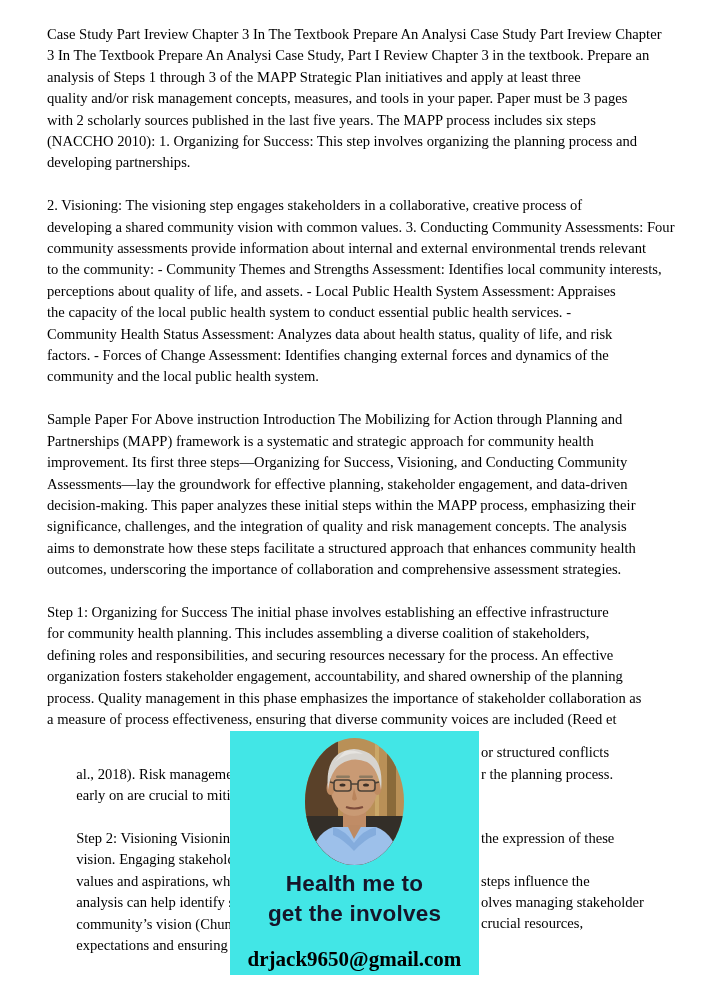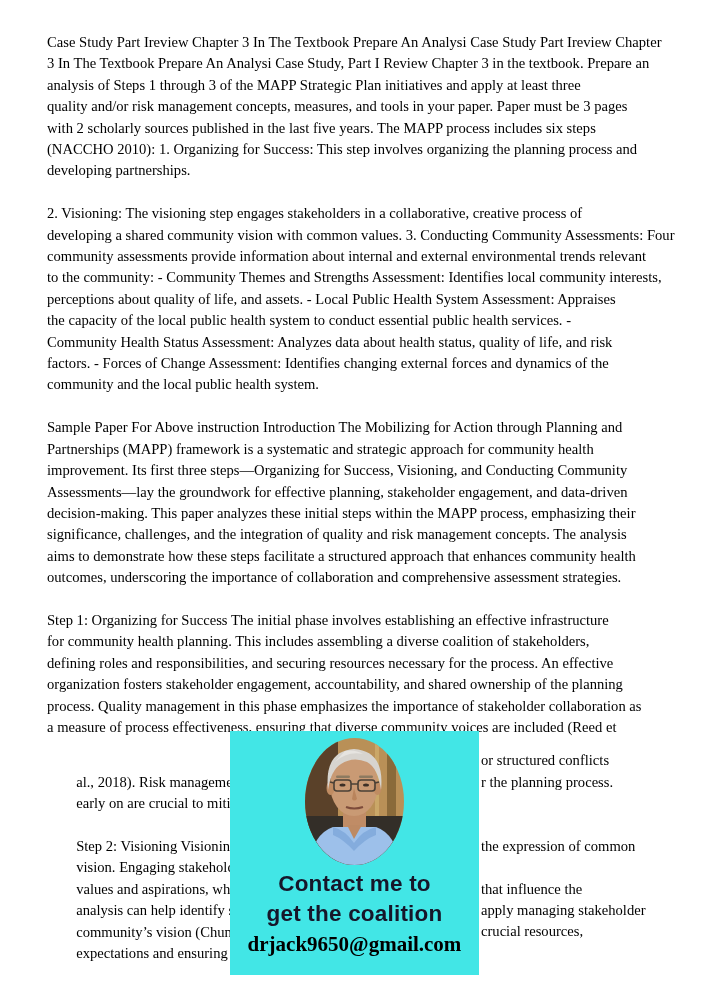--- a/index.html
+++ b/index.html
@@ -8,21 +8,21 @@
     width: 708px;
     height: 1000px;
     background: #ffffff;
     overflow: hidden;
     font-family: "Liberation Serif", serif;
     color: #000000;
   }
   .doc {
     position: absolute;
     left: 47px;
-    top: 32px;
+    top: 24px;
     width: 660px;
     font-size: 14.6px;
     line-height: 21.4px;
   }
   .para {
     margin: 0 0 21.4px 0;
     white-space: pre;
   }
   .para.tight { margin-bottom: 12px; }
   .split-group { margin: 0; }
@@ -62,21 +62,21 @@
     margin-top: 4px;
     font-family: "Liberation Sans", sans-serif;
     font-weight: bold;
     font-size: 22.5px;
     line-height: 30px;
     text-align: center;
     color: #16162A;
     letter-spacing: 0.2px;
   }
   .overlay-email {
-    margin-top: 2px;
+    margin-top: 17px;
     font-family: "Liberation Serif", serif;
     font-weight: bold;
     font-size: 21px;
     line-height: 26px;
     color: #000000;
     text-align: right;
   }
 </style>
 </head>
 <body>
@@ -129,32 +129,32 @@
         <span class="frag-right">r the planning process.</span>
       </div>
     </div>
 
     <div class="split-group">
       <div class="split-line">
         <span class="frag-left">Step 2: Visioning Visioning is a</span>
       </div>
       <div class="split-line">
         <span class="frag-left">vision. Engaging stakeholders th</span>
-        <span class="frag-right">the expression of common</span>
+        <span class="frag-right">the expression of these</span>
       </div>
       <div class="split-line">
         <span class="frag-left">values and aspirations, which gu</span>
       </div>
       <div class="split-line">
         <span class="frag-left">analysis can help identify streng</span>
-        <span class="frag-right">that influence the</span>
+        <span class="frag-right">steps influence the</span>
       </div>
       <div class="split-line">
         <span class="frag-left">community’s vision (Chun et al</span>
-        <span class="frag-right">apply managing stakeholder</span>
+        <span class="frag-right">olves managing stakeholder</span>
       </div>
       <div class="split-line">
         <span class="frag-left">expectations and ensuring that t</span>
         <span class="frag-right">crucial resources,</span>
       </div>
     </div>
 
   </div>
 
   <div class="overlay" style="background: rgb(66, 230, 230);">
@@ -188,21 +188,21 @@
         <line x1="29" y1="45" x2="25" y2="44" stroke="#4a4036" stroke-width="1.4"></line>
         <line x1="70" y1="45" x2="74" y2="44" stroke="#4a4036" stroke-width="1.4"></line>
         <ellipse cx="37.5" cy="47" rx="3" ry="1.6" fill="#3c2f26"></ellipse>
         <ellipse cx="61" cy="47" rx="3" ry="1.6" fill="#3c2f26"></ellipse>
         <path d="M49 50 L47 61 Q49 64 52 61 Z" fill="#b9845c"></path>
         <path d="M41 69 Q49 72 58 69" stroke="#7d4b3a" stroke-width="2" fill="none"></path>
       </g>
     </svg>
 
     <div class="overlay-heading" style="color: rgb(22, 22, 42);">
-      <div>Contact me to</div>
-      <div>get the coalition</div>
+      <div>Health me to</div>
+      <div>get the involves</div>
     </div>
 
     <div class="overlay-email" style="color: rgb(0, 0, 0);">drjack9650@gmail.com</div>
 
   </div>
 
 </div>
 
 </body></html>

